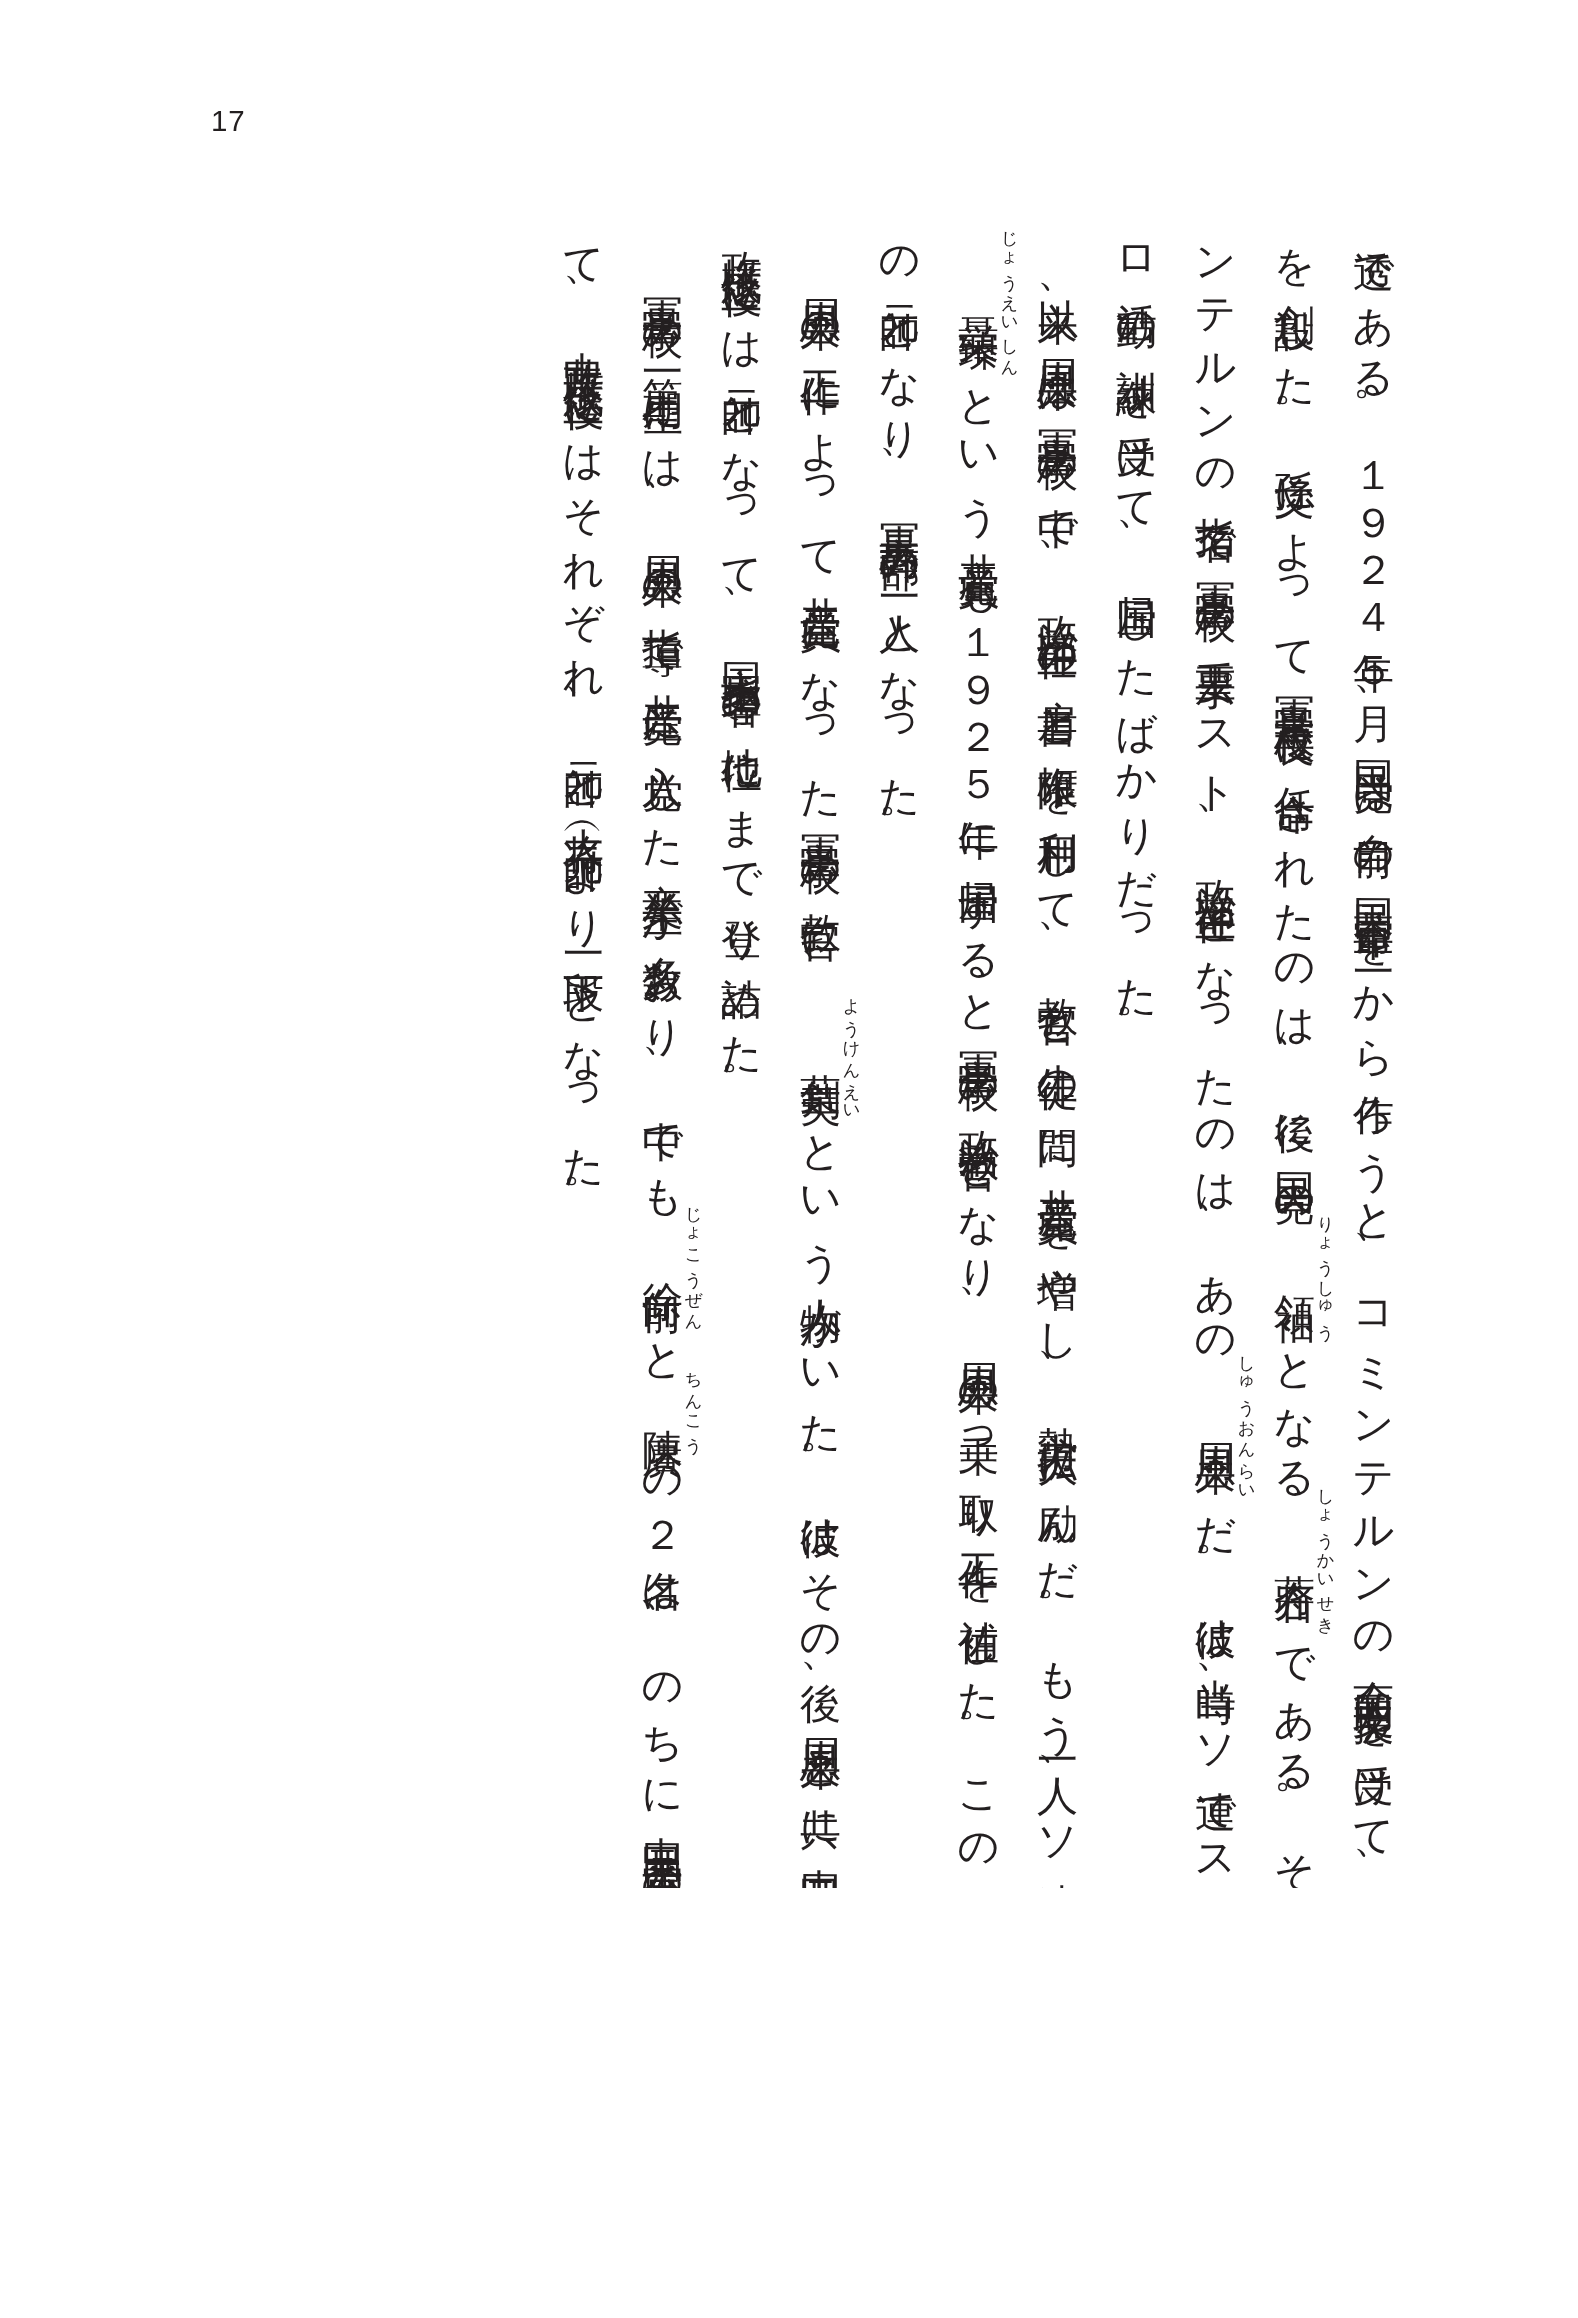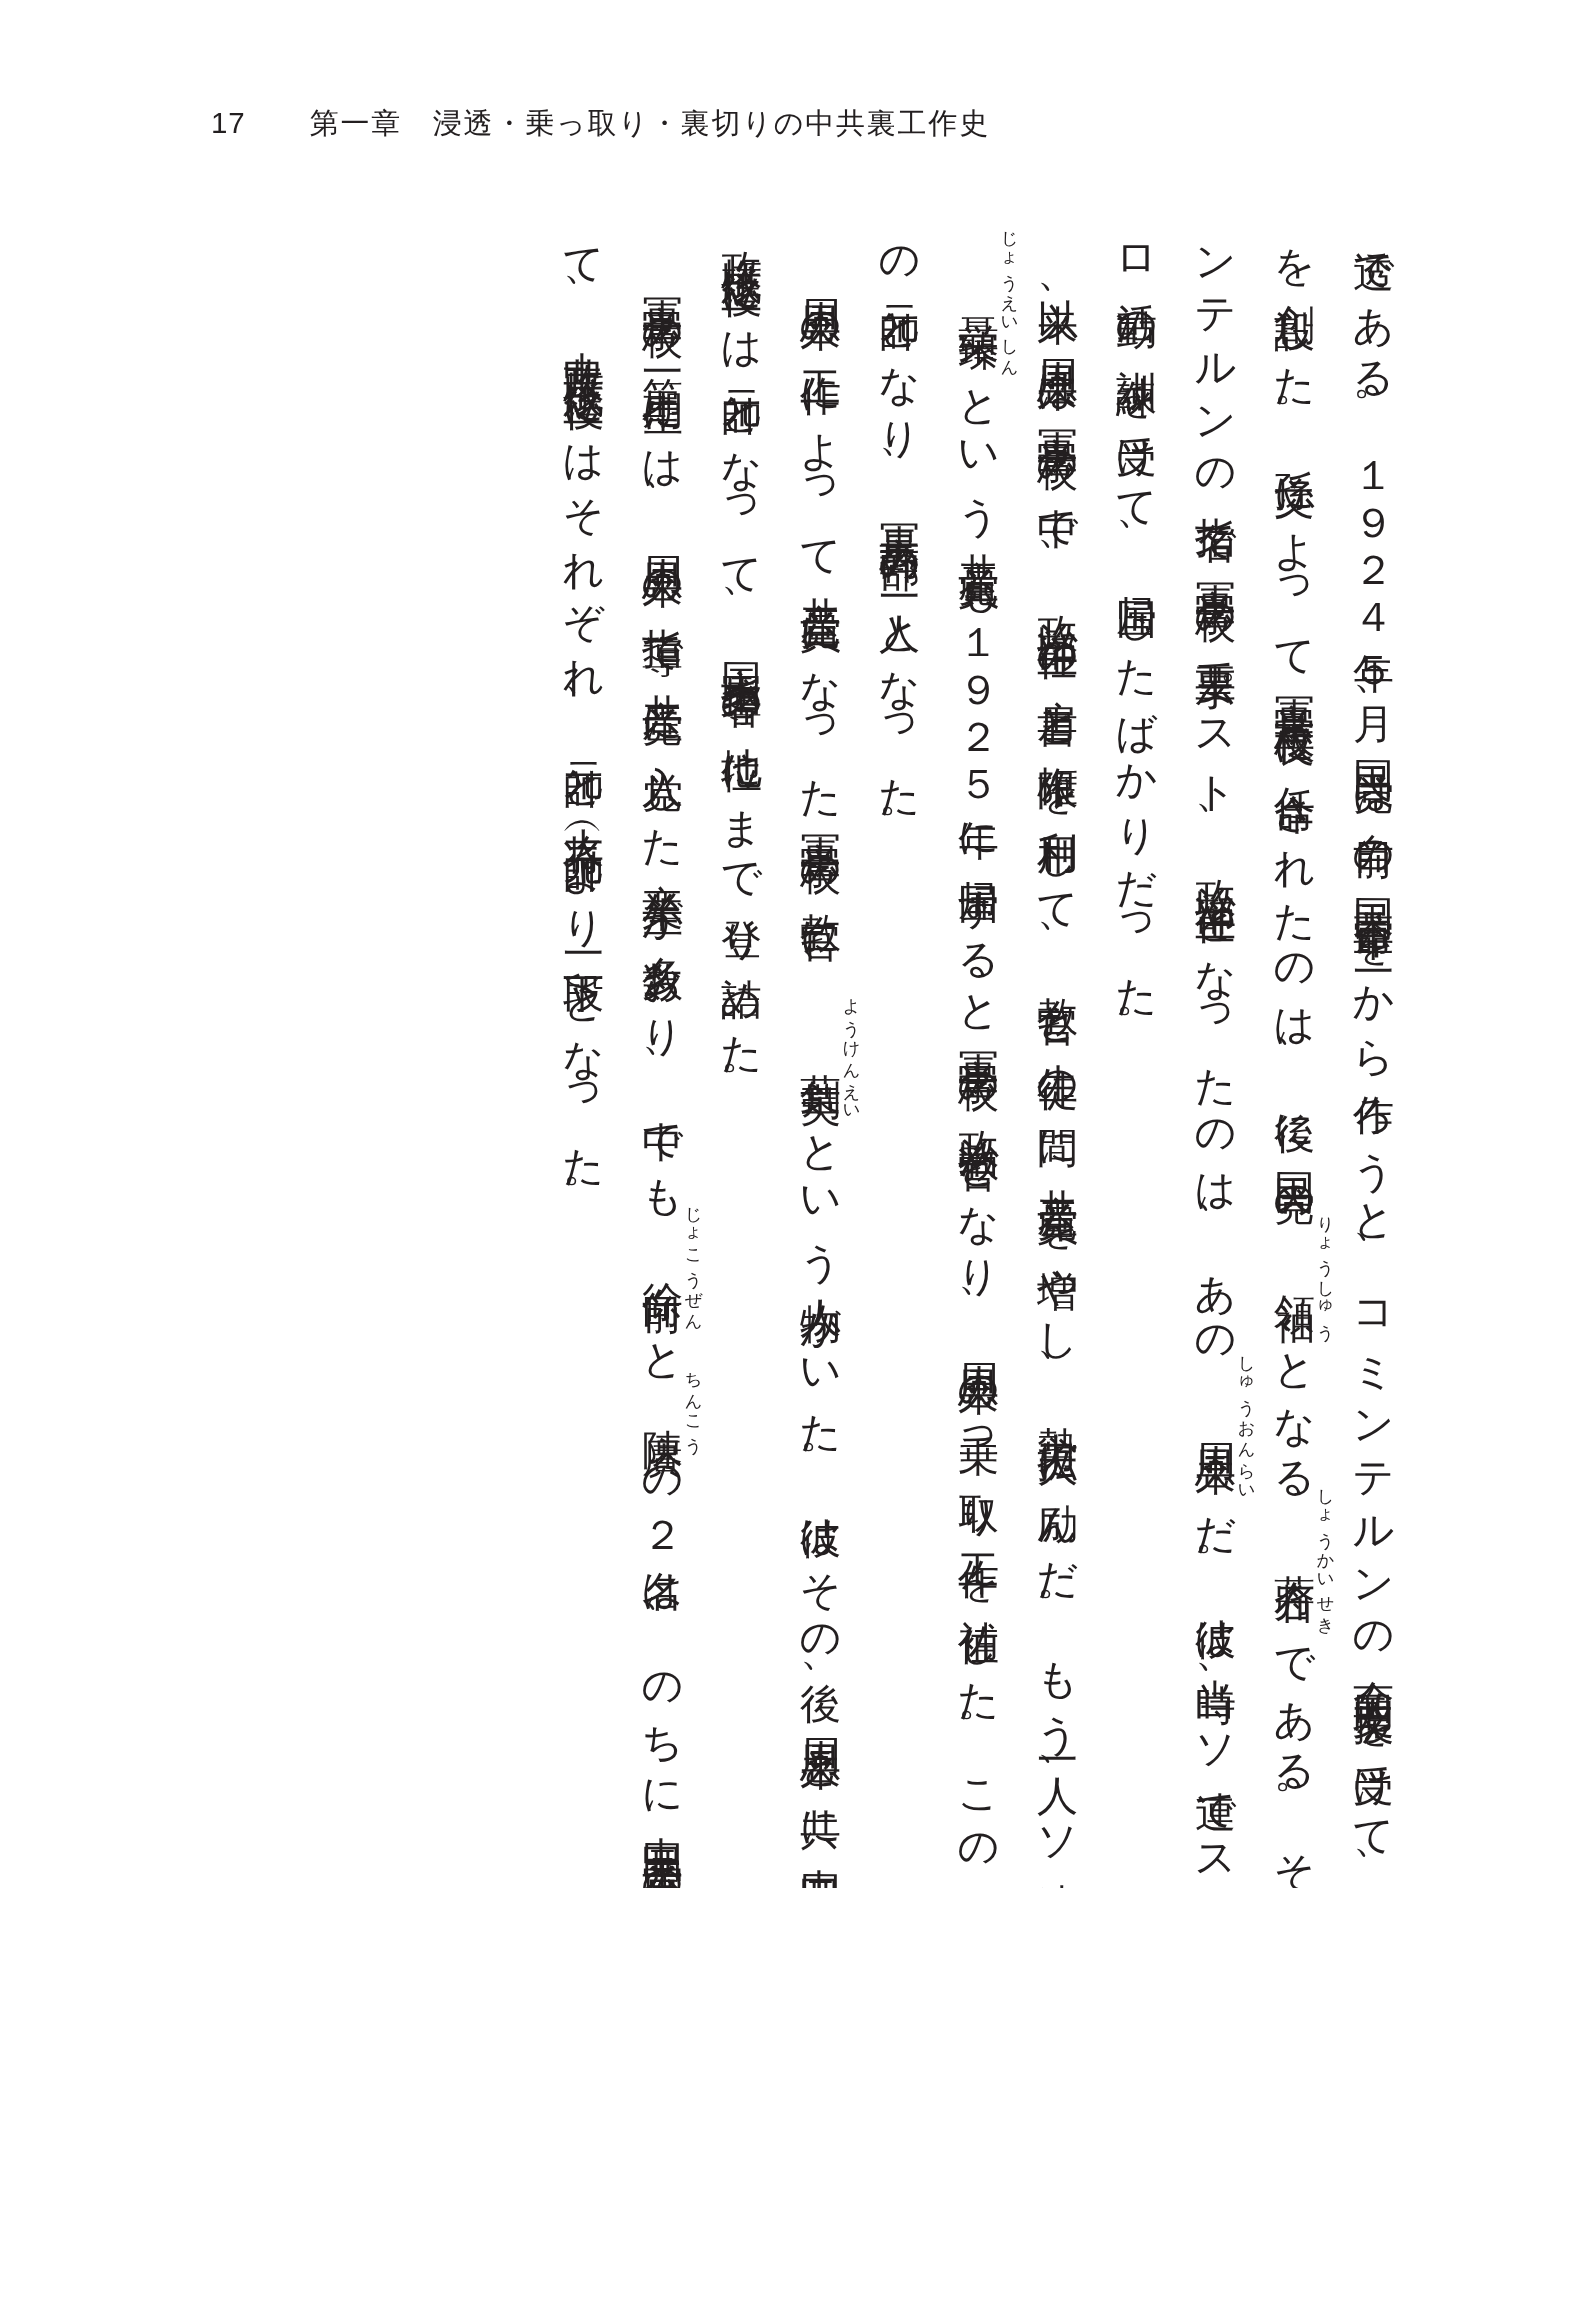--- a/index.html
+++ b/index.html
@@ -65,21 +65,20 @@
     line-height: 1;
   }
 </style>
 </head>
 <body>
 
 <div class="page">
 
   <header class="running-head">
     <span class="page-number">17</span>
-    <span class="chapter-title">第一章　浸透・乗っ取り・裏切りの中共裏工作史</span>
   </header>
 
   <main class="body-text">
       <p class="para">透である。１９２４年５月、国民党は自前の国民革命軍を一から作ろうと、コミンテルンの全面的支援を受けて、革命本拠地の広州で<ruby>黄埔<rt>こうほ</rt></ruby>軍官学校を創設した。孫文によって軍官学校校長に任命されたのは、後に国民党の<ruby>領袖<rt>りょうしゅう</rt></ruby>となる<ruby>蔣介石<rt>しょうかいせき</rt></ruby>である。そしてコミンテルンの指名で軍官学校の重要ポスト、政治部主任となったのは、あの<ruby>周恩来<rt>しゅうおんらい</rt></ruby>だ。彼は当時、ソ連でスパイとテロ活動の訓練を受けて、帰国したばかりだった。</p>
       <p class="para indent">以来、周恩来は軍官学校の中で、政治部主任の肩書と権限を利用して、教官と生徒の間に共産党員を増やし、勢力拡大に励んだ。もう一人、ソ連赤軍で軍事訓練を受けた<ruby>聶栄臻<rt>じょうえいしん</rt></ruby>という共産党員も１９２５年に帰国すると軍官学校の政治教官となり、周恩来の乗っ取り工作を補佐した。この人はのちに中国共産党軍の元帥となり、軍最高幹部の一人となった。</p>
       <p class="para indent">周恩来の工作によって共産党員になった軍官学校の教官に、<ruby>葉剣英<rt>ようけんえい</rt></ruby>という人物がいた。彼はその後、周恩来と共に中国共産党軍の創設に参加し、中共政権成立後には元帥となって、国家指導者の地位にまで登り詰めた。</p>
       <p class="para indent">軍官学校の第一期生には、周恩来の指導で共産党に入党した卒業生が多数おり、中でも<ruby>徐向前<rt>じょこうぜん</rt></ruby>と<ruby>陳賡<rt>ちんこう</rt></ruby>の２名は、のちに中国共産党軍の有力軍人となって、中共政権成立後にはそれぞれ、元帥と大将（元帥より一段下）となった。</p>
     </main>
 
 </div>

